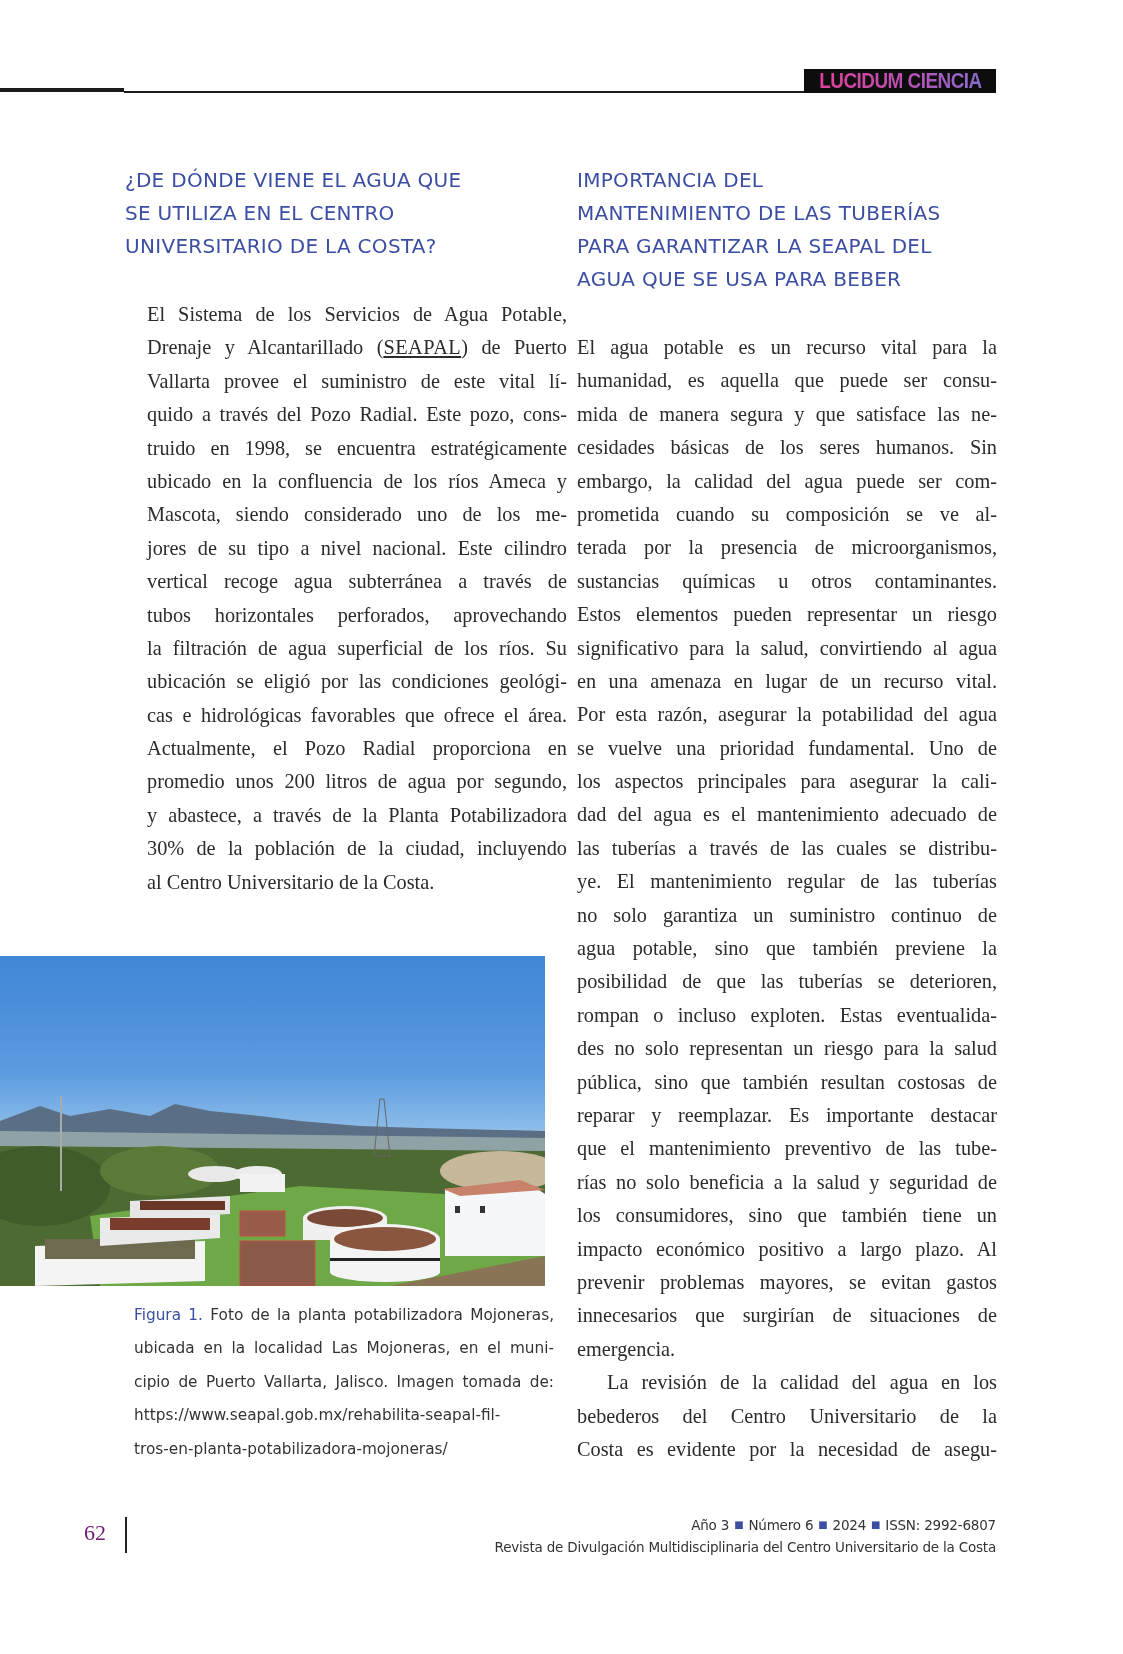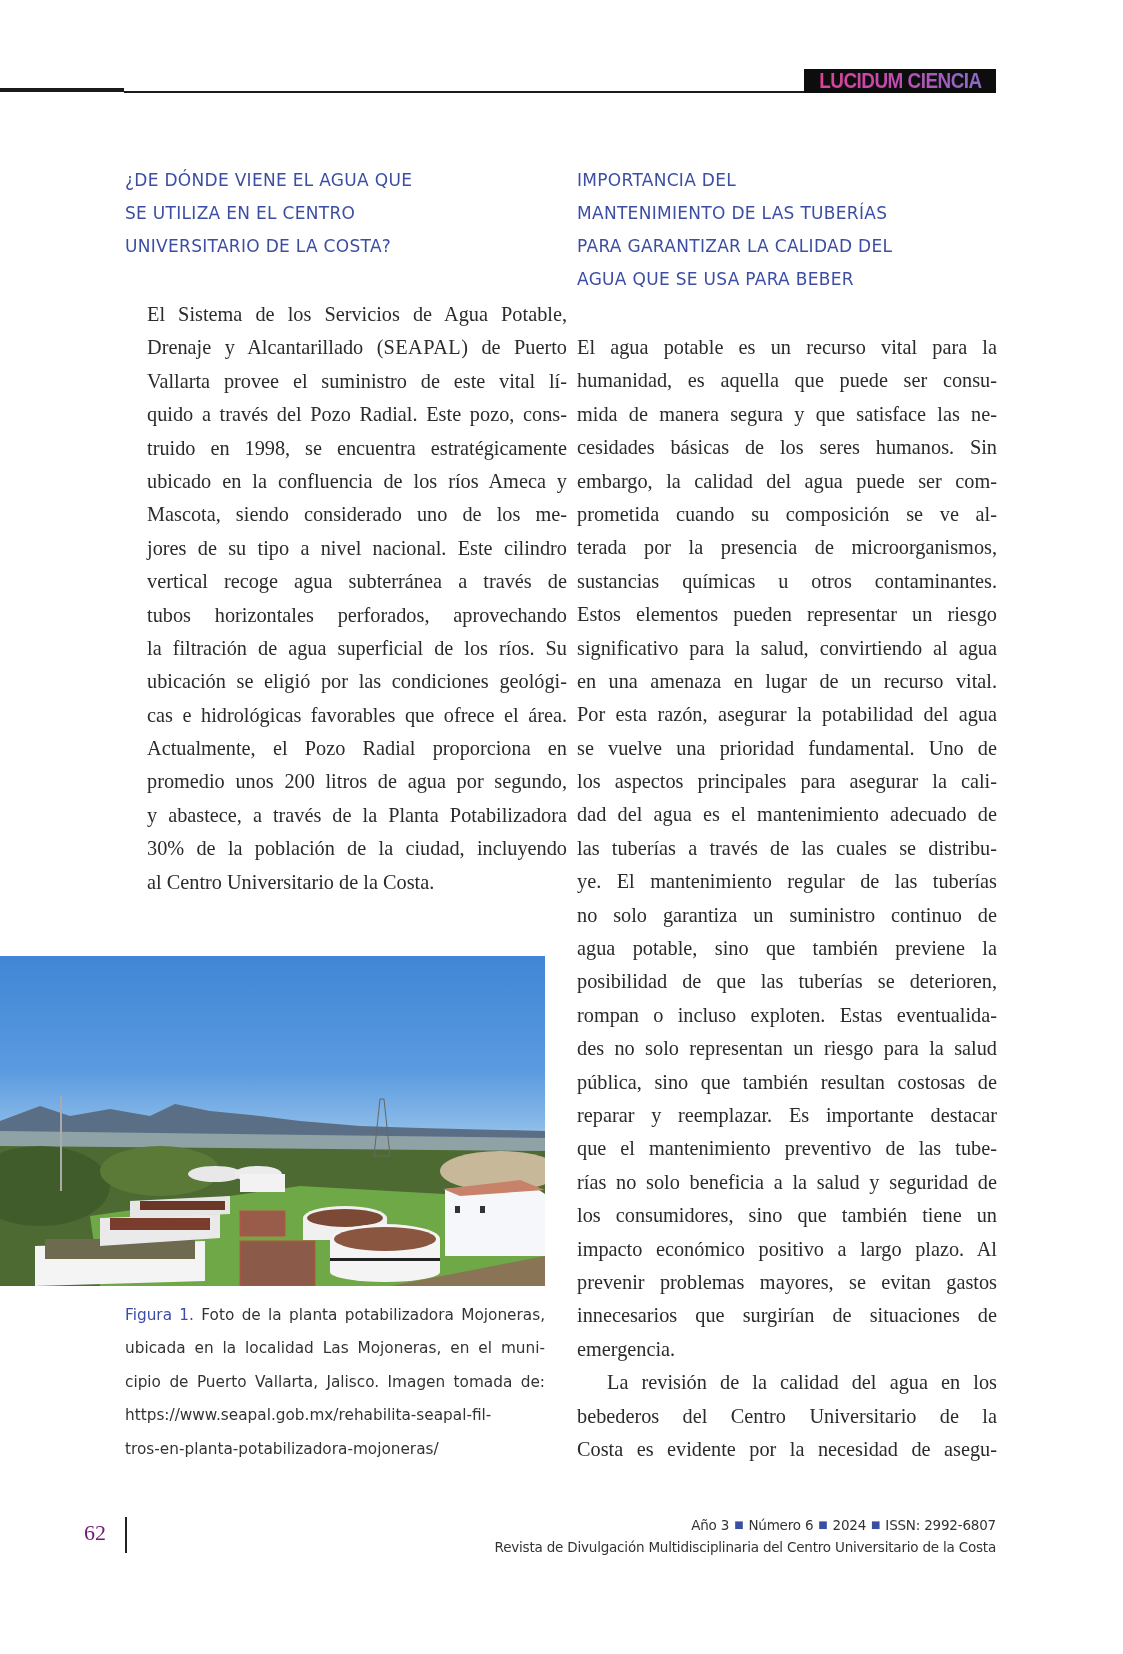--- a/index.html
+++ b/index.html
@@ -17,44 +17,44 @@
     font-family: "Liberation Sans", sans-serif; font-weight: bold; font-size: 22px;
     letter-spacing: -0.6px; line-height: 24px;
     background: linear-gradient(90deg, #e0409a 0%, #c04cb0 45%, #8a6ccc 100%);
     -webkit-background-clip: text; background-clip: text; color: transparent;
     transform: scaleX(0.86); white-space: nowrap;
   }
 
   
   .h2 {
     position: absolute; font-family: "DejaVu Sans", sans-serif; font-weight: normal;
-    color: #3c4ea3; font-size: 17px; line-height: 33px; letter-spacing: 0.3px;
+    color: #3c4ea3; font-size: 20px; line-height: 33px; letter-spacing: 0.3px;
   }
   .h2 .ln { display: block; white-space: nowrap; }
   #h-left { left: 125px; top: 164px; }
   #h-right { left: 577px; top: 164px; }
 
   
   .col { position: absolute; width: 420px; font-size: 20.3px; line-height: 33.4px; color: #2b2b2b; }
   .col .ln { display: block; text-align: justify; text-align-last: justify; white-space: nowrap; height: 33.4px; overflow: visible; }
   .col .ln.last { text-align-last: left; }
   .col .ln.indent { padding-left: 30px; }
   #col-left { left: 125px; top: 298px; margin-left: 22px; }
   #col-right { left: 577px; top: 331px; }
-  .sc { font-variant: small-caps; letter-spacing: 0.5px; }
+  .sc { font-variant: small-caps; letter-spacing: 0.5px; text-decoration: underline; }
 
   
   .photo {
     position: absolute; left: 0; top: 956px; width: 545px; height: 330px; overflow: hidden;
     background: linear-gradient(180deg, #3f86d6 0%, #5b9be0 35%, #8bbbe8 52%, #a9cbe6 55%);
   }
   .photo svg { position: absolute; left: 0; top: 0; }
 
   .caption {
-    position: absolute; left: 125px; top: 1299px; width: 420px;
+    position: absolute; left: 134px; top: 1299px; width: 420px;
     font-family: "DejaVu Sans", sans-serif; font-size: 15.3px; line-height: 33.4px; color: #333;
   }
   .caption .ln { display: block; white-space: nowrap; text-align: justify; text-align-last: justify; }
   .caption .ln.last { text-align-last: left; }
   .caption .fig-label { color: #3c4ea3; }
 
   
   .page-num { position: absolute; left: 84px; top: 1520px; font-size: 22px; color: #701a75; font-family: "Liberation Serif", serif; }
   .page-bar { position: absolute; left: 125px; top: 1517px; width: 2px; height: 36px; background: #222; }
   .foot {
@@ -153,21 +153,21 @@
   <span class="ln"><span class="fig-label">Figura 1.</span><span> Foto de la planta potabilizadora Mojoneras,</span></span>
   <span class="ln">ubicada en la localidad Las Mojoneras, en el muni-</span>
   <span class="ln">cipio de Puerto Vallarta, Jalisco. Imagen tomada de:</span>
   <span class="ln">https://www.seapal.gob.mx/rehabilita-seapal-fil-</span>
   <span class="ln last">tros-en-planta-potabilizadora-mojoneras/</span>
 </div>
 
 <h2 class="h2" id="h-right">
   <span class="ln">IMPORTANCIA DEL</span>
   <span class="ln">MANTENIMIENTO DE LAS TUBERÍAS</span>
-  <span class="ln">PARA GARANTIZAR LA CALIDAD DEL</span>
+  <span class="ln">PARA GARANTIZAR LA SEAPAL DEL</span>
   <span class="ln">AGUA QUE SE USA PARA BEBER</span>
 </h2>
 
 <div class="col" id="col-right">
   <span class="ln">El agua potable es un recurso vital para la</span>
   <span class="ln">humanidad, es aquella que puede ser consu-</span>
   <span class="ln">mida de manera segura y que satisface las ne-</span>
   <span class="ln">cesidades básicas de los seres humanos. Sin</span>
   <span class="ln">embargo, la calidad del agua puede ser com-</span>
   <span class="ln">prometida cuando su composición se ve al-</span>

